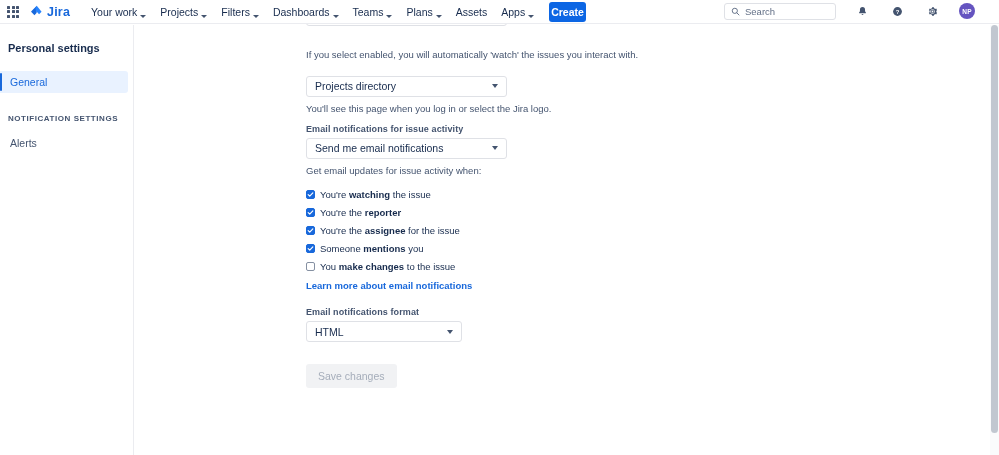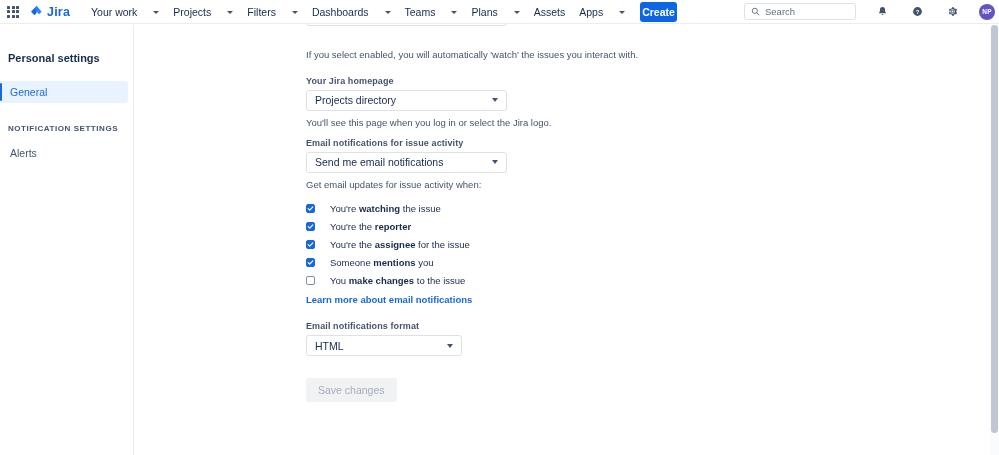--- a/index.html
+++ b/index.html
@@ -35,42 +35,42 @@
     display: flex; align-items: center; gap: 3px;
     margin-left: 10px; cursor: pointer; justify-content: center;
   }
   .jira-mark { width: 14px; height: 14px; display:block; }
   .jira-word {
     font-size: 12.5px; color: #1868db;
     font-weight: 600; letter-spacing: .2px;
   }
   .nav-items { display: flex; align-items: center; margin-left: 14px; gap: 0px; }
   .nav-item {
-    display: flex; align-items: center; gap: 16px;
+    display: flex; align-items: flex-end; gap: 3px;
     font-size: 10.5px; color: #172b4d;
     padding: 3px 7px; border-radius: 3px;
     cursor: pointer; white-space: nowrap;
   }
   .caret {
     width: 0; height: 0;
     border-left: 3px solid transparent;
     border-right: 3px solid transparent;
     border-top: 3.5px solid #44546f;
     display: block; margin-top: 1px;
   }
   .create-btn {
     margin-left: 8px;
     background: #0c66e4; color: #fff;
     font-size: 10.5px; font-weight: 600;
     padding: 4px 2px; border-radius: 3px;
     border: none; cursor: pointer; white-space: nowrap;
   }
   .nav-right {
-    margin-left: auto; display: flex; align-items: center;
-    gap: 18px; padding-right: 4px;
+    margin-left: auto; display: flex; 
+    gap: 18px; padding-right: 24px;
   }
   .search-box {
     display: flex; align-items: center; gap: 5px;
     width: 112px; height: 17px;
     border: 1px solid #dfe1e6; border-radius: 3px;
     background: #fff; padding: 0 6px;
     cursor: text;
   }
   .search-box svg { flex: none; }
   .search-box input {
@@ -91,21 +91,21 @@
     display: flex; align-items: center; justify-content: center;
     cursor: pointer; letter-spacing: .2px;
   }
 
   
   .sidebar {
     position: absolute; top: 25px; left: 0;
     width: 134px; height: 430px;
     background: #ffffff;
     border-right: 1px solid #ebecf0;
-    padding-top: 27px;
+    padding-top: 17px;
   }
   .sidebar-title {
     font-size: 11px; font-weight: 700; color: #172b4d;
     padding: 0 10px 0 8px; margin-bottom: 17px;
   }
   .sidebar-item {
     position: relative;
     display: block;
     font-size: 10.5px; color: #44546f;
     padding: 5px 8px 5px 10px;
@@ -165,21 +165,21 @@
   }
 
   
   .clipped-field {
     position: absolute; top: -8px; left: 171px;
     width: 201px;
   }
 
   .checklist { margin-top: 8px; }
   .check-row {
-    display: flex; align-items: center; gap: 15px;
+    display: flex; align-items: center; gap: 5px;
     height: 18px; cursor: pointer;
   }
   .cbox {
     width: 9px; height: 9px; flex: none;
     border-radius: 2px;
     border: 1.5px solid #8590a2;
     background: #fff;
     display: flex; align-items: center; justify-content: center;
   }
   .cbox.checked {
@@ -332,21 +332,20 @@
         <span class="sel-value">Inherit from global settings</span>
         <span class="chev"></span>
       </div>
     </div>
 
     <div style="height:30px"></div>
     <div class="helper">If you select enabled, you will automatically 'watch' the issues you interact with.</div>
 
     
     <div class="field-block" style="margin-top:14px">
-      <div class="field-label">Your Jira homepage</div>
       <div class="select">
         <span class="sel-value">Projects directory</span>
         <span class="chev"></span>
       </div>
       <div class="helper">You'll see this page when you log in or select the Jira logo.</div>
     </div>
 
     
     <div class="field-block" style="margin-top:8px">
       <div class="field-label">Email notifications for issue activity</div>

